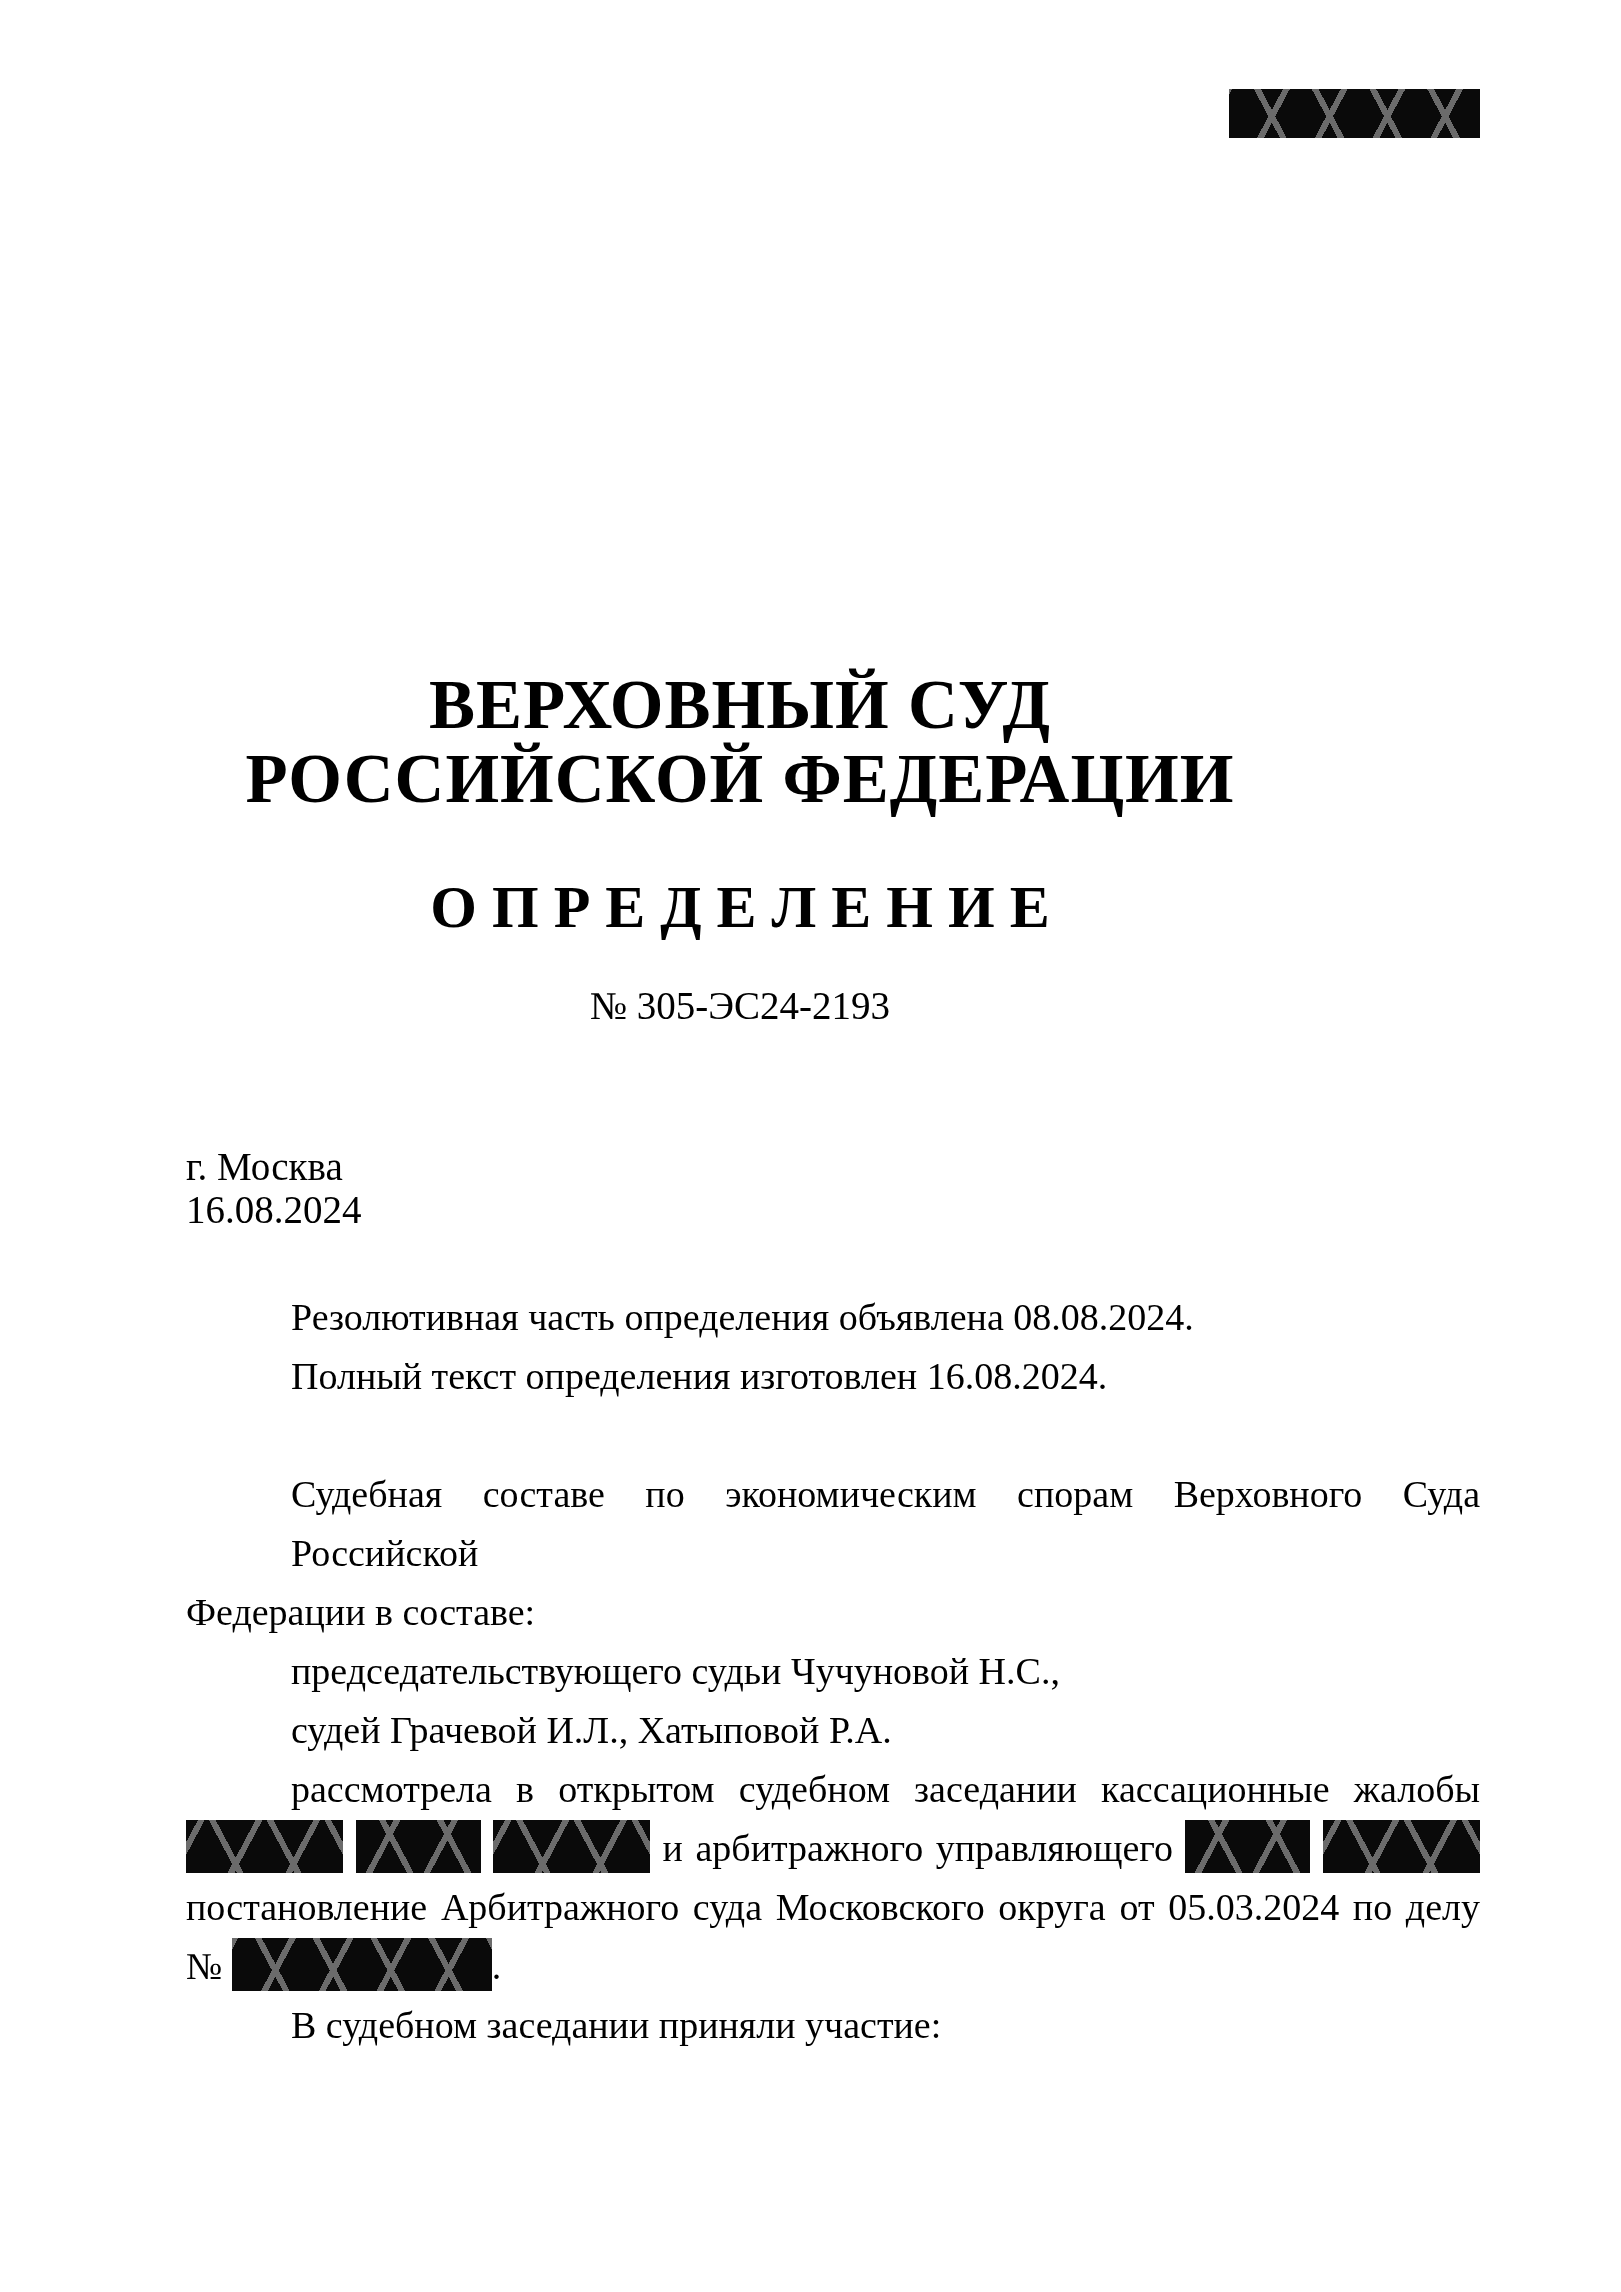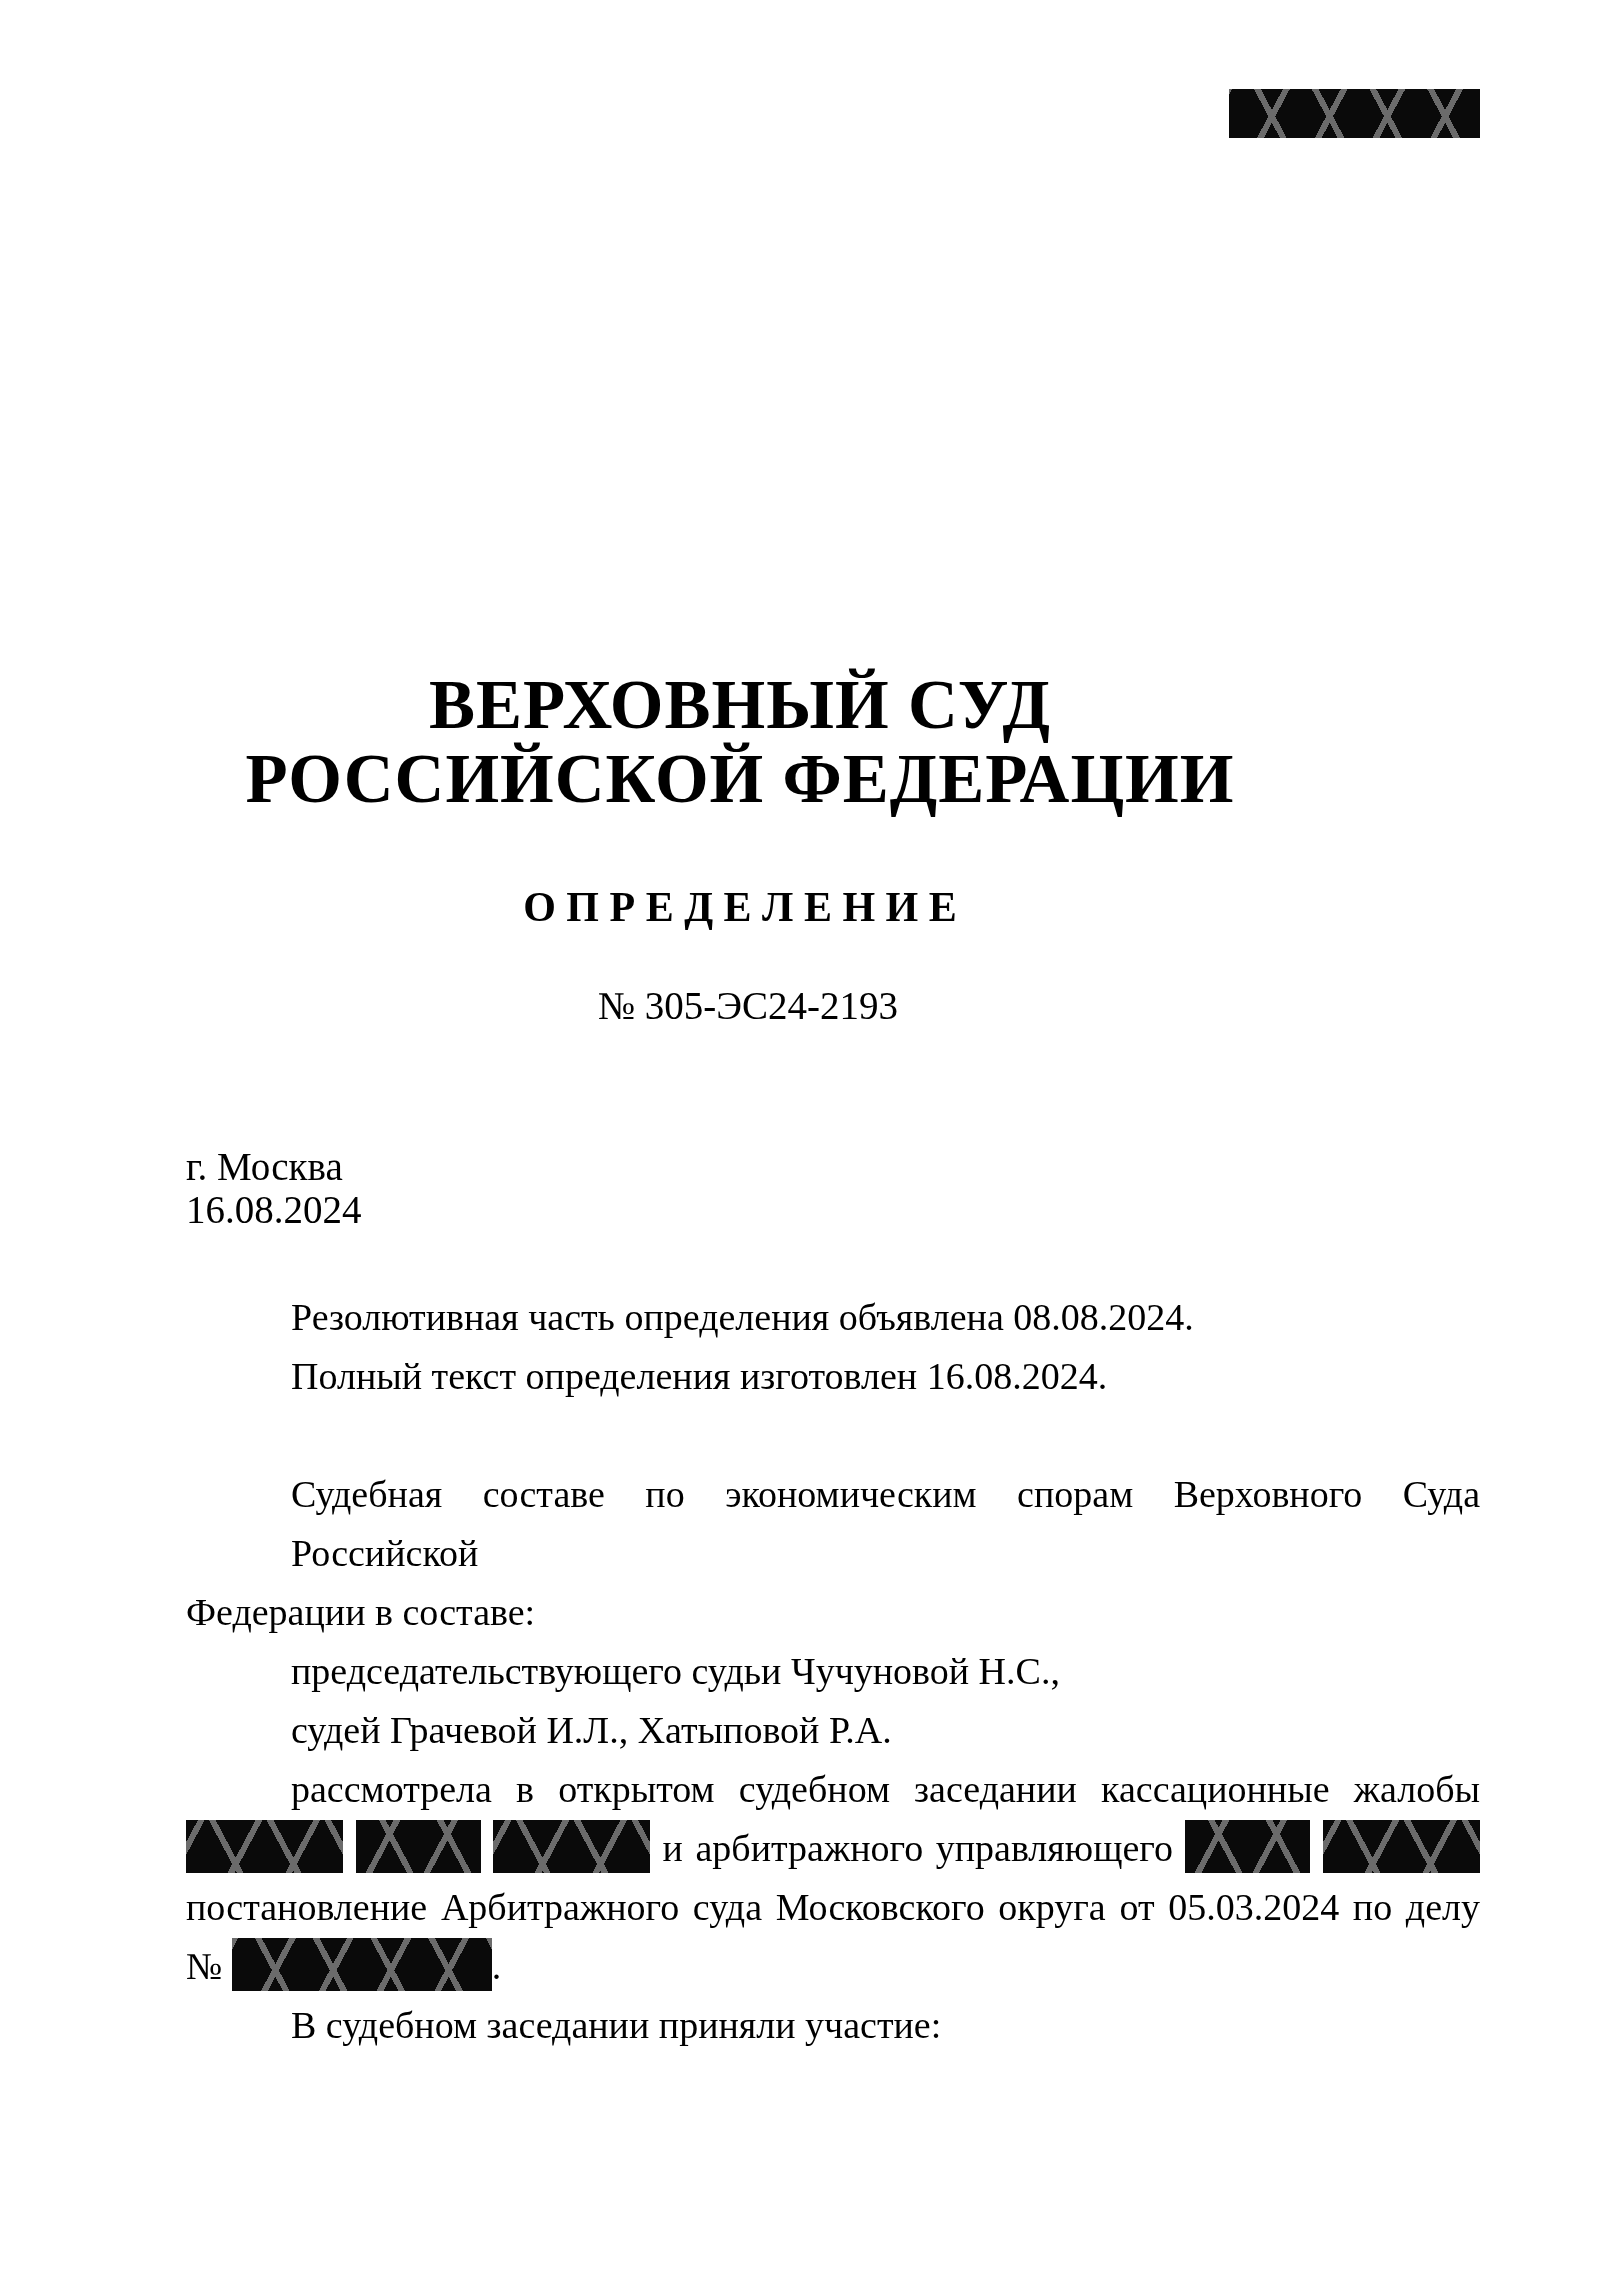--- a/index.html
+++ b/index.html
@@ -51,33 +51,32 @@
     line-height: 74px;
     font-weight: bold;
     letter-spacing: 1px;
   }
   .doc-type {
     position: absolute;
     top: 882px;
     left: 0;
     width: 100%;
     text-align: center;
-    font-size: 42px;
+    font-size: 60px;
     line-height: 51px;
     font-weight: bold;
   }
   .case-number {
     position: absolute;
     top: 984px;
     left: 0;
     width: 100%;
     text-align: center;
     font-size: 39px;
     line-height: 43px;
-    padding-left: 8px;
   }
 
   
   .place-date {
     position: absolute;
     top: 1145px;
     left: 186px;
     width: 1294px;
     display: flex;
     justify-content: space-between;

